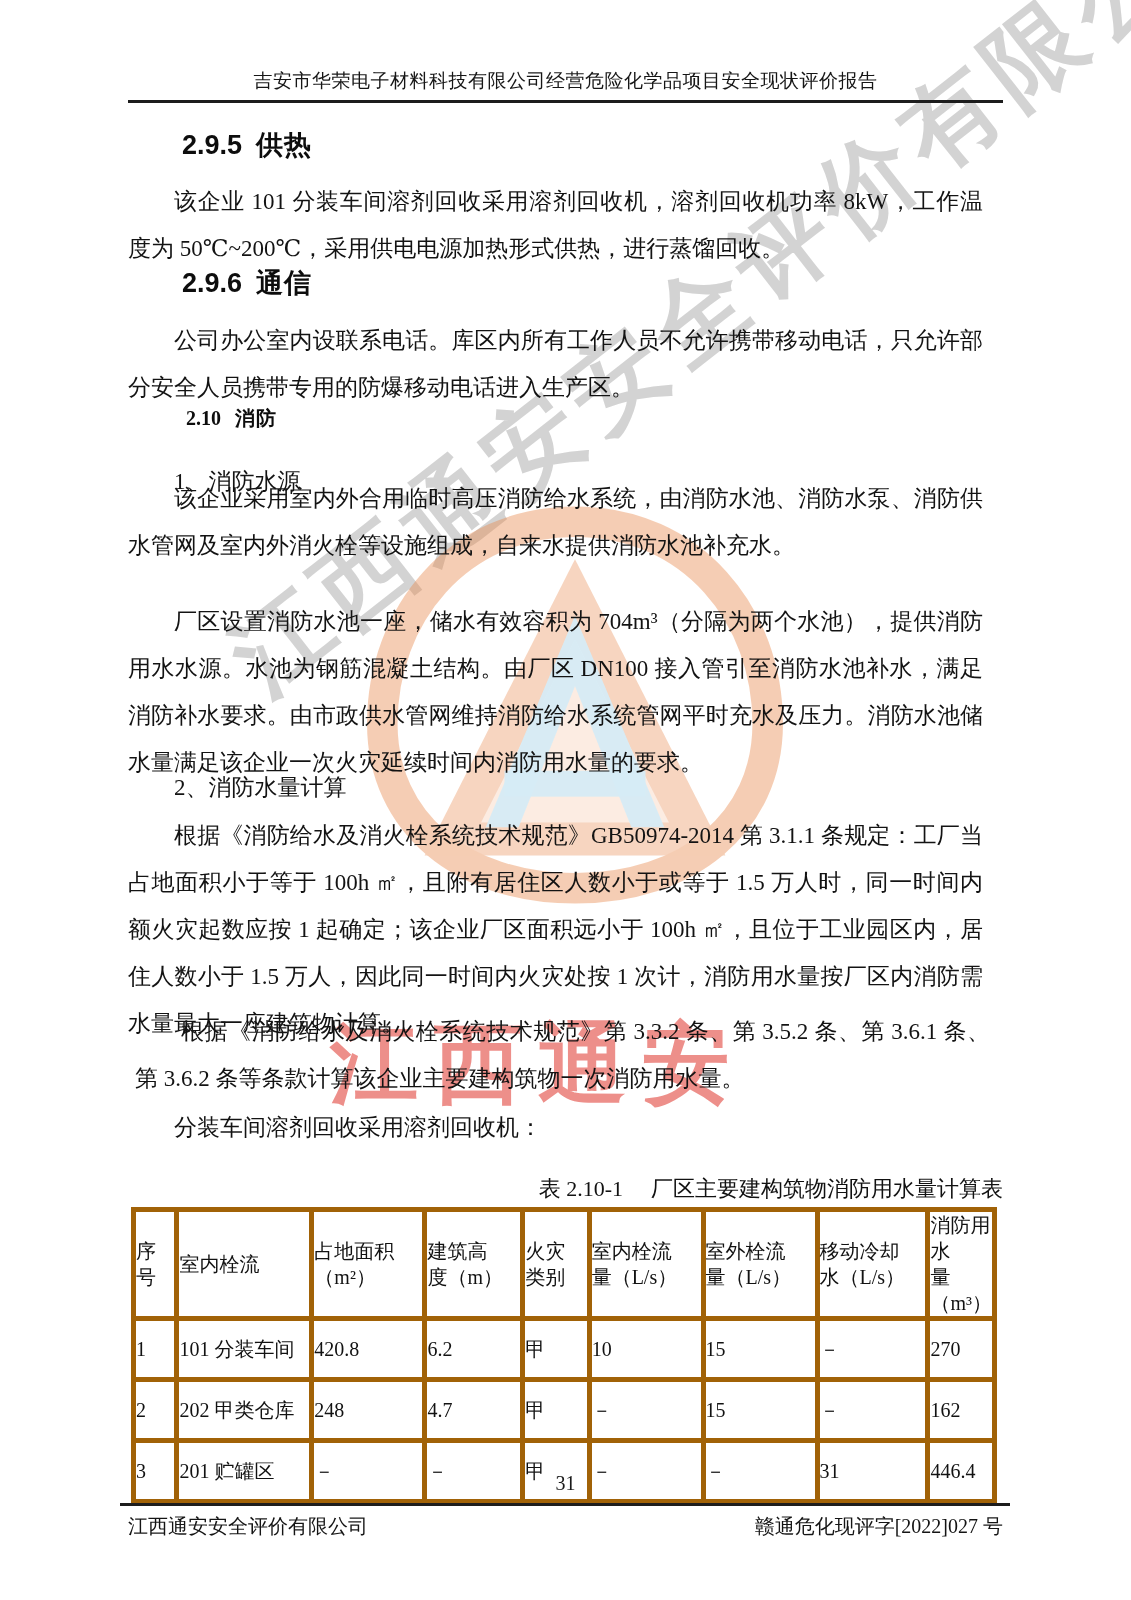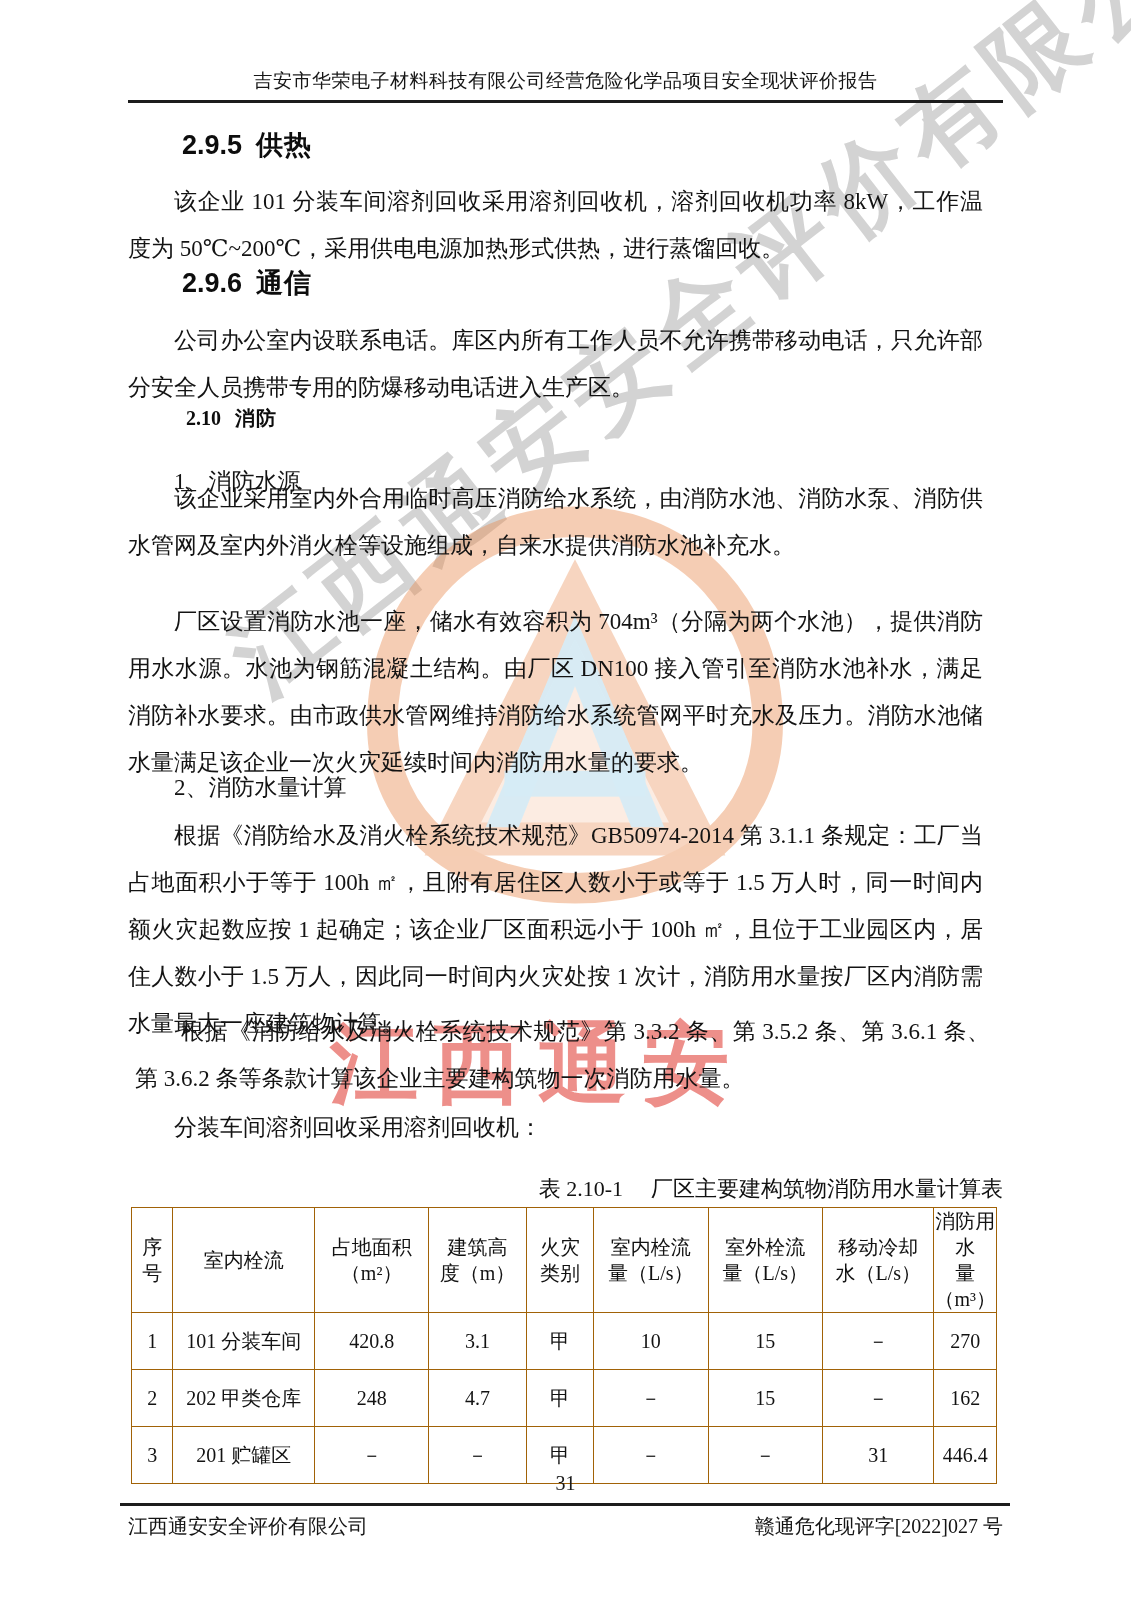--- a/index.html
+++ b/index.html
@@ -145,22 +145,22 @@
     position: absolute;
     left: 131px;
     top: 1207px;
     width: 866px;
     border-collapse: collapse;
     background: transparent;
     font-family: "Liberation Serif", "DejaVu Serif", serif;
   }
   table.calc-table th,
   table.calc-table td {
-    border: 1px solid #a16207;
-    text-align: center;
+    border: 5px solid #a16207;
+    text-align: left;
     vertical-align: middle;
     font-weight: normal;
     font-size: 20px;
     color: #121212;
     padding: 0;
   }
   table.calc-table thead th {
     height: 76px;
     line-height: 26px;
     font-size: 20px;
@@ -302,21 +302,21 @@
             <div>消防用水</div>
             <div>量（m³）</div>
           </th>
         </tr>
       </thead>
       <tbody>
         <tr>
           <td>1</td>
           <td>101 分装车间</td>
           <td>420.8</td>
-          <td>3.1</td>
+          <td>6.2</td>
           <td>甲</td>
           <td>10</td>
           <td>15</td>
           <td>－</td>
           <td>270</td>
         </tr>
         <tr>
           <td>2</td>
           <td>202 甲类仓库</td>
           <td>248</td>

